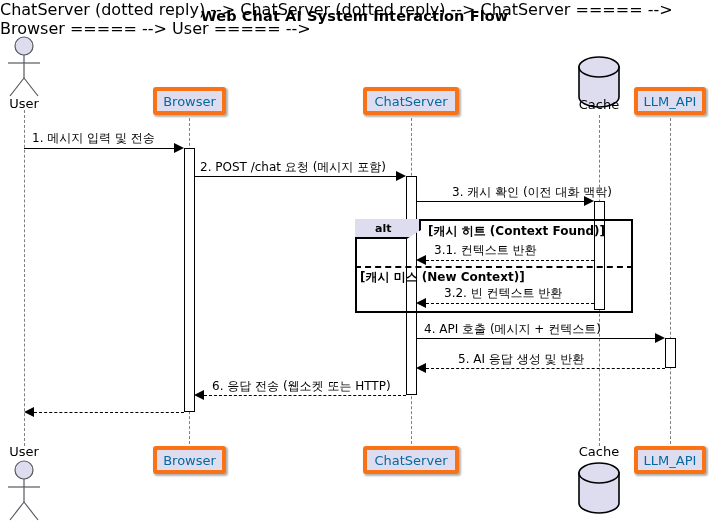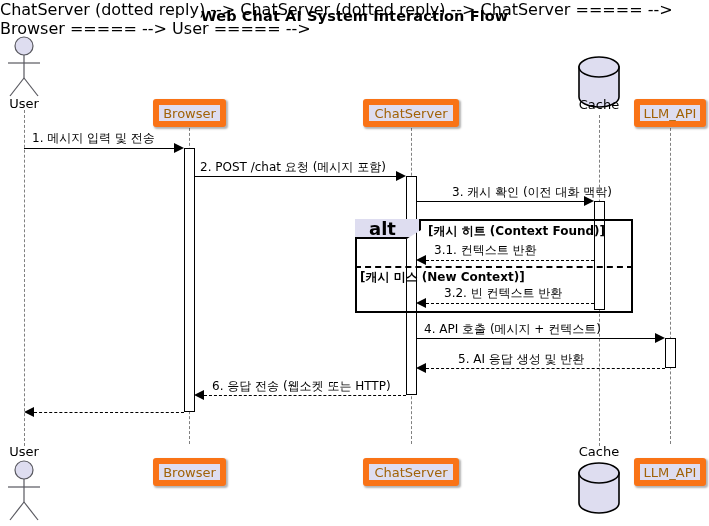--- a/index.html
+++ b/index.html
@@ -29,30 +29,29 @@
     font-weight: bold;
     color: #000000;
     letter-spacing: 0.1px;
   }
 
   
   .pbox {
     position: absolute;
     box-sizing: border-box;
     background: #DEDDF0;
-    border: 6px solid #f97316;
+    border: 4px solid #f97316;
     border-radius: 3px;
     box-shadow: 1.5px 1.5px 2px rgba(0,0,0,0.30);
     display: flex;
     align-items: center;
     justify-content: center;
     font-size: 13px;
-    color: #a16207;
-    white-space: nowrap;
-    margin-top: 12px;
+    color: #0369a1;
+    white-space: nowrap;
   }
 
   
   .actor {
     position: absolute;
     width: 48px;
     height: 62px;
   }
   .actor-label {
     position: absolute;
@@ -134,26 +133,26 @@
     border: 2px solid #000000;
     background: transparent;
     pointer-events: none;
   }
   .alt-tab {
     position: absolute;
     box-sizing: border-box;
     background: #DEDDF0;
     border-right: 2px solid #000000;
     border-bottom: 2px solid #000000;
-    font-size: 18px;
+    font-size: 11px;
     font-weight: bold;
     color: #000000;
     display: flex;
     align-items: center;
-    padding-left: 14px;
+    padding-left: 20px;
     clip-path: polygon(0 0, 100% 0, 100% 55%, 78% 100%, 0 100%);
   }
   .alt-divider {
     position: absolute;
     height: 0;
     border-top: 2px dashed #000000;
   }
   .alt-guard {
     position: absolute;
     font-size: 12px;

